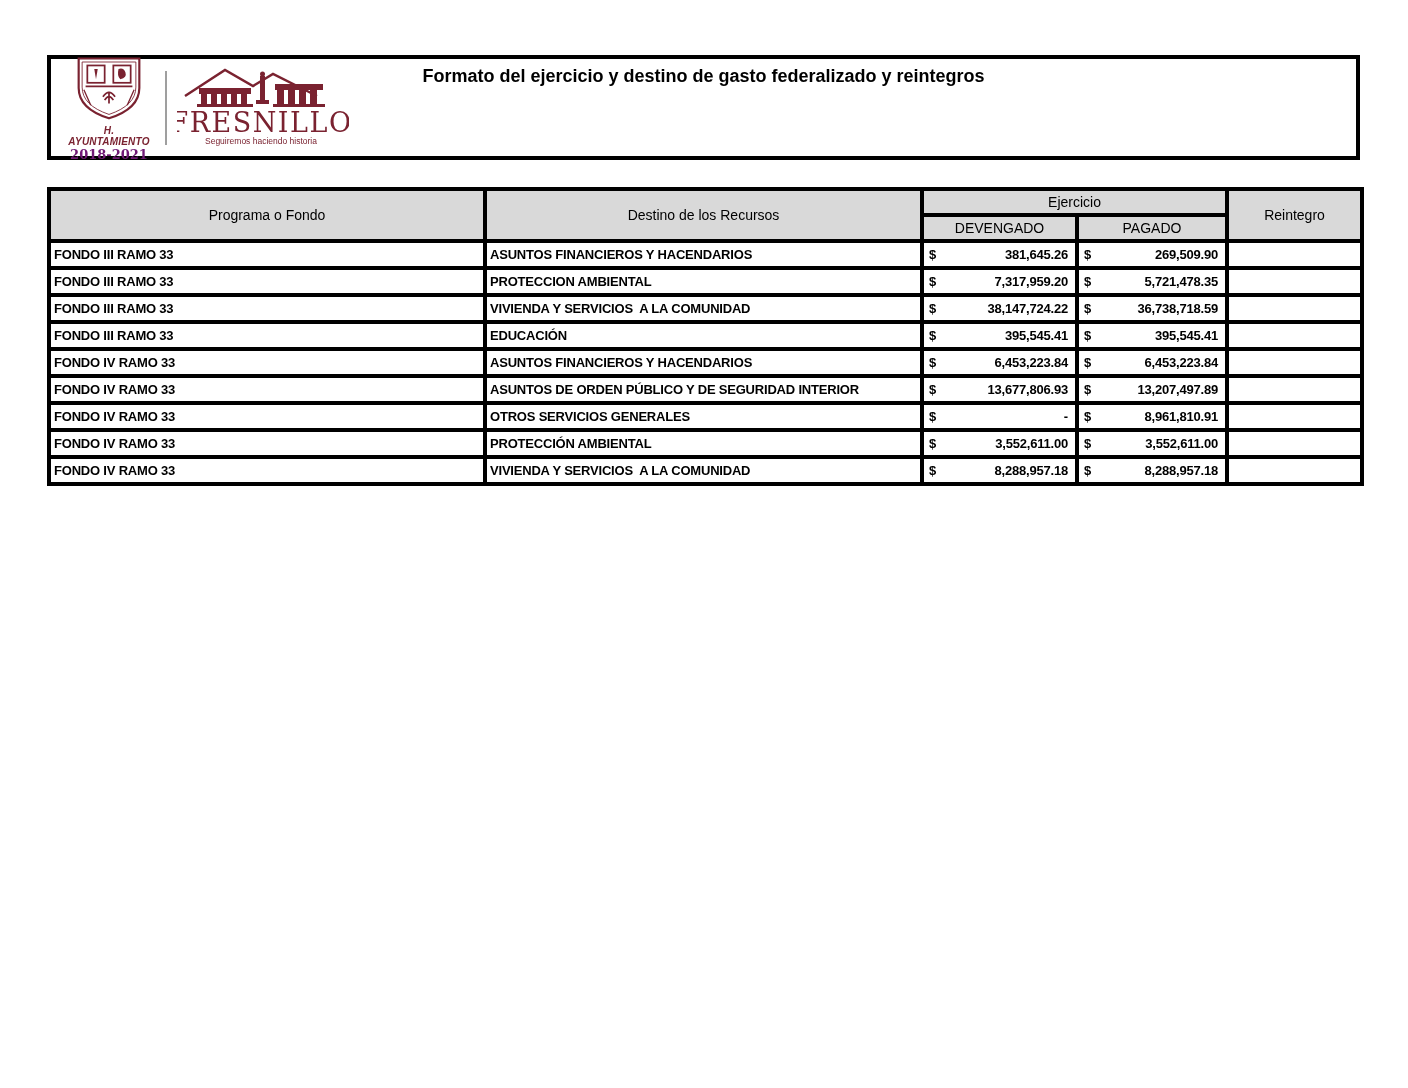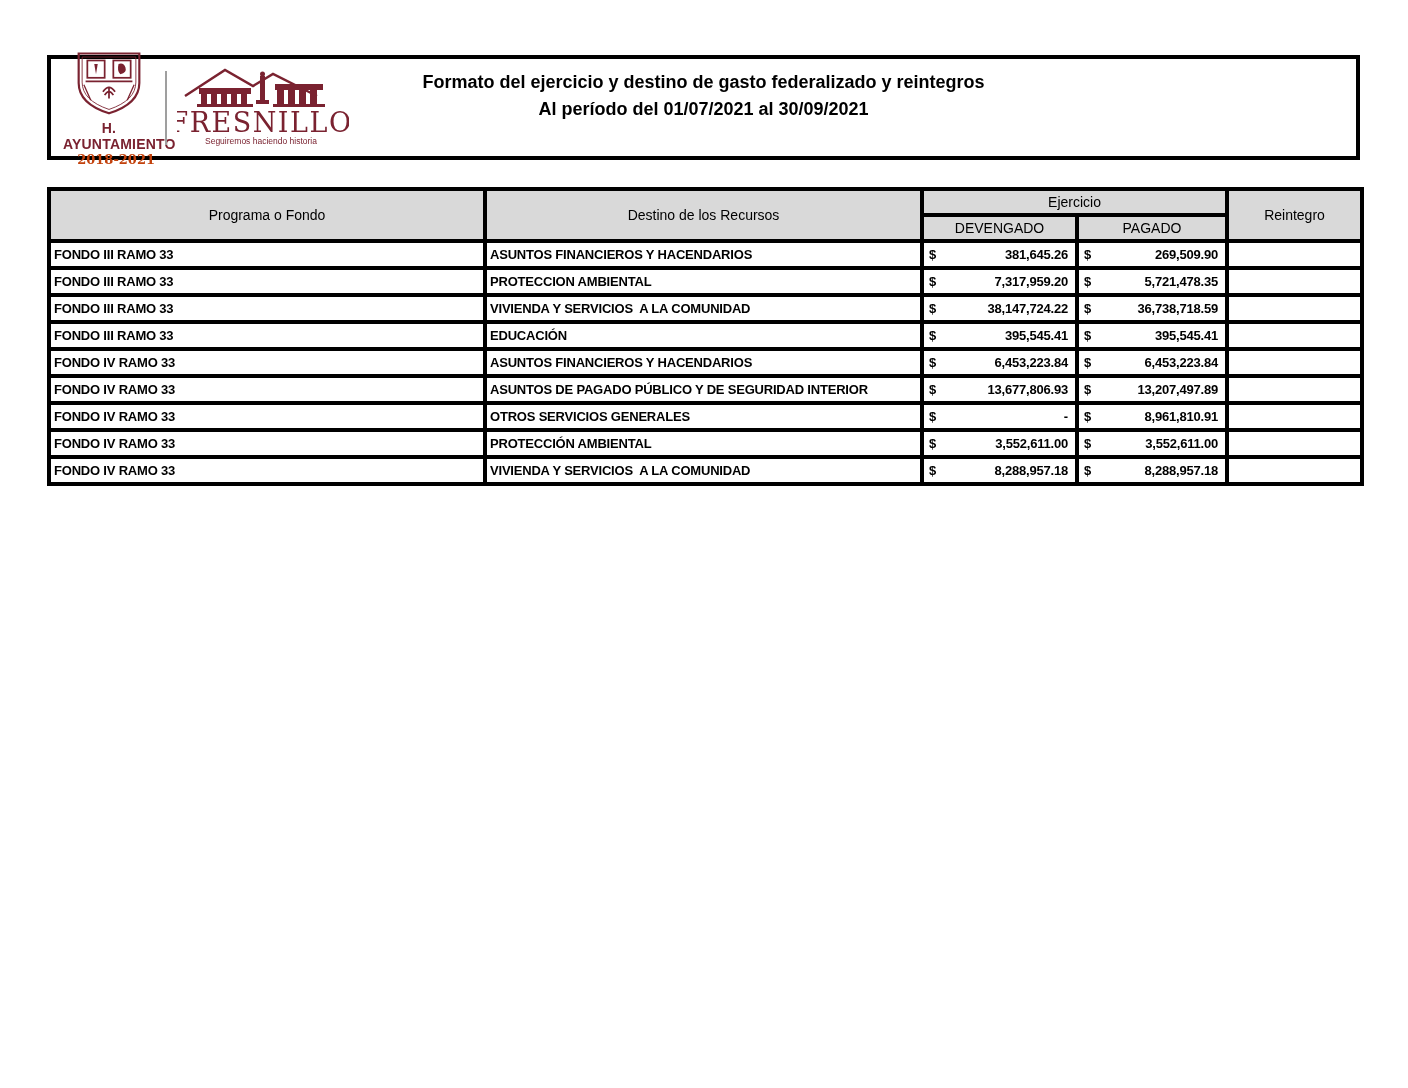--- a/index.html
+++ b/index.html
@@ -17,29 +17,29 @@
     position:absolute; left:47px; top:55px;
     width:1313px; height:105px;
     border:4px solid #000;
     background:#fff;
   }
   .logos {
     position:absolute; left:12px; top:3px; height:92px;
     display:flex; align-items:center; gap:10px;
   }
   .crest-wrap { width:92px; text-align:center; }
-  .crest-label { font-size:14px; font-weight:bold; color:#7a2230; letter-spacing:0.2px; }
-  .crest-years { font-size:13px; font-weight:bold; color:#c2410c; font-family:"DejaVu Serif", serif;text-align:right; }
+  .crest-label { font-size:10px; font-weight:bold; color:#7a2230; letter-spacing:0.2px;font-style:italic; }
+  .crest-years { font-size:13px; font-weight:bold; color:#701a75; font-family:"DejaVu Serif", serif; }
   .logo-divider { width:2px; height:74px; background:#9f9f9f; }
   .titles {
     position:absolute; left:0; top:0; width:100%;
     text-align:center;
   }
   .title   { margin-top:7px;  font-size:27px; font-weight:bold; letter-spacing:0.2px; }
-  .subtitle{ margin-top:13px;  font-size:18px; font-weight:bold; }
+  .subtitle{ margin-top:7px;  font-size:18px; font-weight:bold; }
   .period  { margin-top:6px;  font-size:18px; font-weight:bold; }
 
   
   table.gtable {
     position:absolute; left:47px; top:187px;
     border-collapse:collapse; table-layout:fixed;
     width:1313px;
     padding-left:36px;
   }
   .gtable col.c1 { width:436px; }
@@ -124,21 +124,20 @@
         <rect x="133" y="28" width="7" height="14" fill="#7a2230"></rect>
         <rect x="96" y="42" width="52" height="3" fill="#7a2230"></rect>
         <text x="84" y="70" text-anchor="middle" font-family="DejaVu Serif, serif" font-size="27" letter-spacing="1.5" fill="#7a2230">FRESNILLO</text>
         <text x="84" y="82" text-anchor="middle" font-family="Liberation Sans, sans-serif" font-size="8.5" fill="#7a2230">Seguiremos haciendo historia</text>
       </svg>
     </div>
   </div>
 
   <div class="titles">
     <div class="subtitle">Formato del ejercicio y destino de gasto federalizado y reintegros</div>
-    <div class="period">Al período del 01/07/2021 al 30/09/2021</div>
   </div>
 </div>
 
 <table class="gtable">
   <colgroup>
       <col class="c1">
       <col class="c2">
       <col class="c3">
       <col class="c4">
       <col class="c5">
@@ -236,21 +235,21 @@
       <td class="c-money">
           <div class="money">
             <span class="cur">$</span>
             <span class="amt">6,453,223.84</span>
           </div>
         </td>
       <td class="c-reint"></td>
     </tr>
     <tr>
       <td class="c-prog">FONDO IV RAMO 33</td>
-      <td class="c-dest">ASUNTOS DE PAGADO PÚBLICO Y DE SEGURIDAD INTERIOR</td>
+      <td class="c-dest">ASUNTOS DE ORDEN PÚBLICO Y DE SEGURIDAD INTERIOR</td>
       <td class="c-money">
           <div class="money">
             <span class="cur">$</span>
             <span class="amt">13,677,806.93</span>
           </div>
         </td>
       <td class="c-money">
           <div class="money">
             <span class="cur">$</span>
             <span class="amt">13,207,497.89</span>

